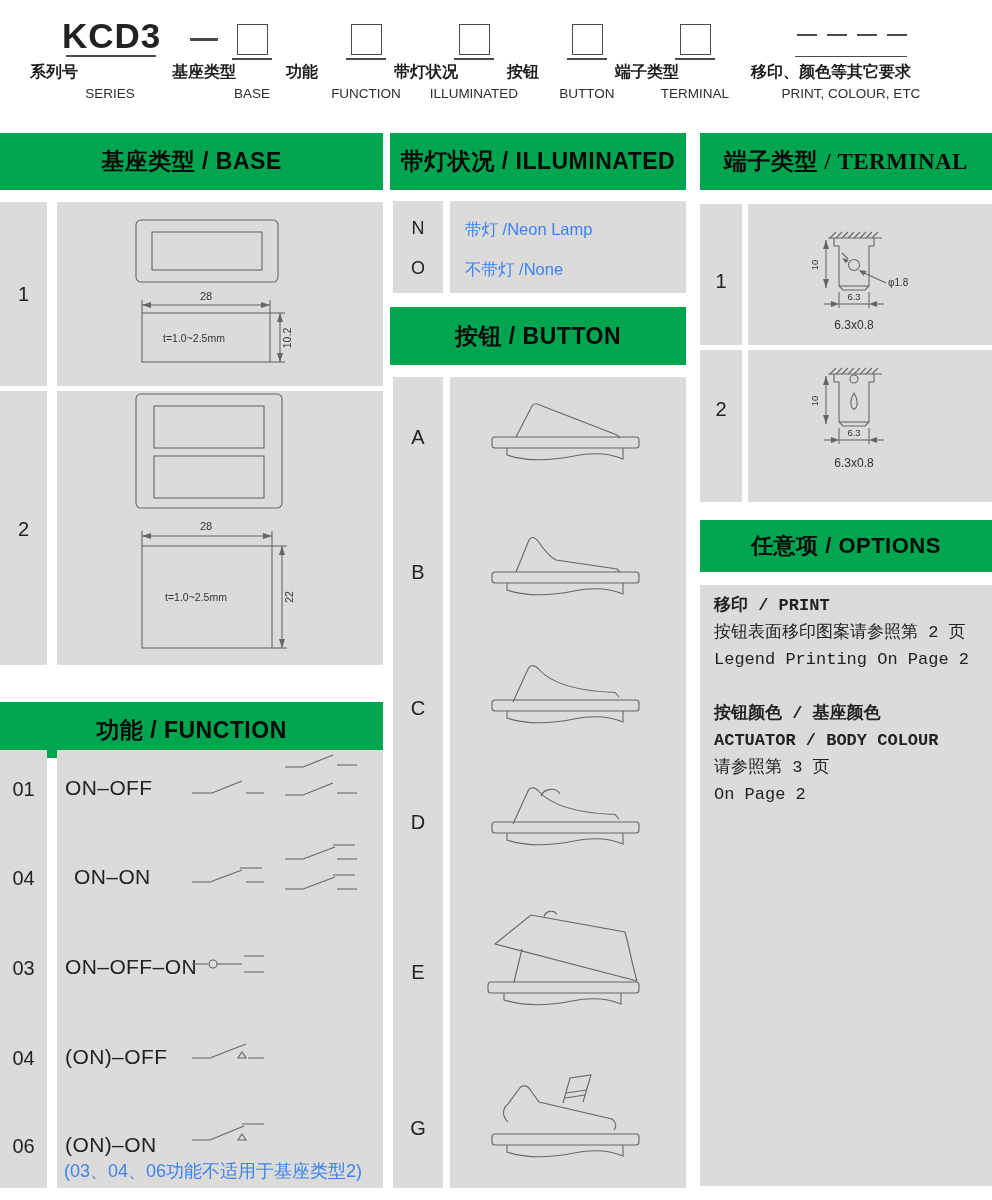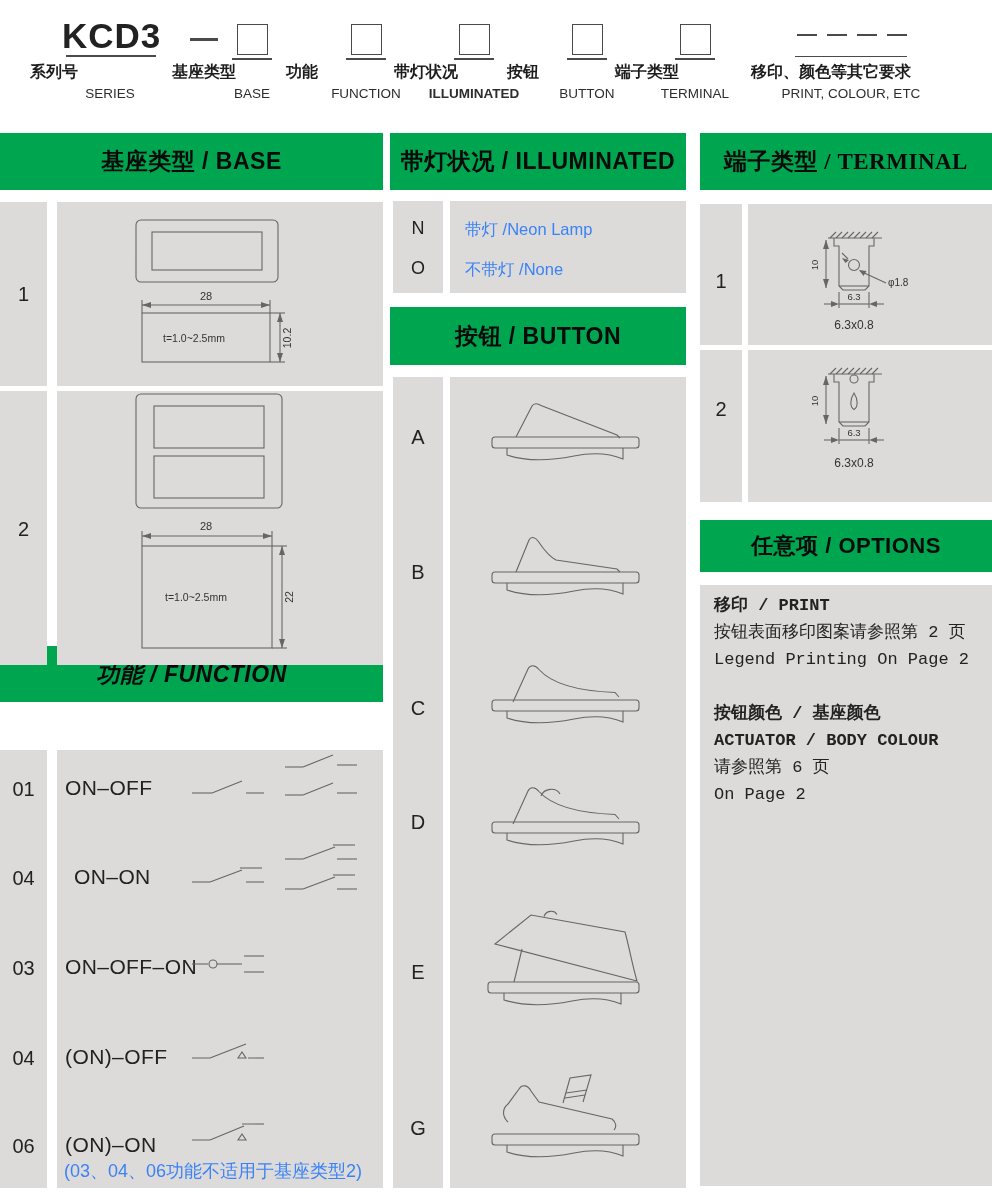--- a/index.html
+++ b/index.html
@@ -49,21 +49,21 @@
     <div class="colen" style="left:172px;top:86px;width:160px;">BASE</div>
 
     <div class="codebox" style="left:351px;top:24px;"></div>
     <div class="uline" style="left:346px;top:58px;width:40px;"></div>
     <div class="colzh" style="left:286px;top:62px;width:160px;">功能</div>
     <div class="colen" style="left:286px;top:86px;width:160px;">FUNCTION</div>
 
     <div class="codebox" style="left:459px;top:24px;"></div>
     <div class="uline" style="left:454px;top:58px;width:40px;"></div>
     <div class="colzh" style="left:394px;top:62px;width:160px;">带灯状况</div>
-    <div class="colen" style="left:394px;top:86px;width:160px;font-weight:bold;">ILLUMINATED</div>
+    <div class="colen" style="left:394px;top:86px;width:160px;">ILLUMINATED</div>
 
     <div class="codebox" style="left:572px;top:24px;"></div>
     <div class="uline" style="left:567px;top:58px;width:40px;"></div>
     <div class="colzh" style="left:507px;top:62px;width:160px;">按钮</div>
     <div class="colen" style="left:507px;top:86px;width:160px;">BUTTON</div>
 
     <div class="codebox" style="left:680px;top:24px;"></div>
     <div class="uline" style="left:675px;top:58px;width:40px;"></div>
     <div class="colzh" style="left:615px;top:62px;width:160px;">端子类型</div>
     <div class="colen" style="left:615px;top:86px;width:160px;">TERMINAL</div>
@@ -76,21 +76,21 @@
     </div>
     <div class="uline" style="left:795px;top:56px;width:112px;border-top-width:1.5px;"></div>
     <div class="colzh" style="left:751px;top:62px;width:200px;">移印、颜色等其它要求</div>
     <div class="colen" style="left:751px;top:86px;width:200px;">PRINT, COLOUR, ETC</div>
   </div>
 
   <div class="ghead" style="left:0;top:133px;width:383px;height:57px;">基座类型 / BASE</div>
   <div class="ghead" style="left:390px;top:133px;width:296px;height:57px;">带灯状况 / ILLUMINATED</div>
   <div class="ghead" style="left:700px;top:133px;width:292px;height:57px;font-family:Liberation Serif, serif;">端子类型 / TERMINAL</div>
   <div class="ghead" style="left:390px;top:307px;width:296px;height:58px;">按钮 / BUTTON</div>
-  <div class="ghead" style="left:0;top:646px;width:383px;height:56px;font-style:italic;">功能 / FUNCTION</div>
+  <div class="ghead" style="left:0;top:702px;width:383px;height:56px;">功能 / FUNCTION</div>
   <div class="ghead" style="left:700px;top:520px;width:292px;height:52px;font-size:22px;">任意项 / OPTIONS</div>
 
   <div class="panel" style="left:0;top:202px;width:47px;height:184px;"></div>
   <div class="panel" style="left:57px;top:202px;width:326px;height:184px;"></div>
   <div class="rowcode" style="left:0;top:283px;width:47px;">1</div>
 
   <svg style="left:128px;top:212px;" width="170" height="162" viewBox="0 0 170 162">
     <rect class="ln" x="8" y="8" width="142" height="62" rx="5"></rect>
     <rect class="ln" x="24" y="20" width="110" height="38"></rect>
     <text x="78" y="88" text-anchor="middle" font-size="11">28</text>
@@ -307,17 +307,17 @@
   </svg>
 
   <div class="panel" style="left:700px;top:585px;width:292px;height:601px;"></div>
   <div class="optlines" style="left:714px;top:592px;">
     <div class="b">移印 / PRINT</div>
     <div>按钮表面移印图案请参照第 2 页</div>
     <div>Legend Printing On Page 2</div>
     <div>&nbsp;</div>
     <div class="b">按钮颜色 / 基座颜色</div>
     <div class="b">ACTUATOR / BODY COLOUR</div>
-    <div>请参照第 6 页</div>
+    <div>请参照第 3 页</div>
     <div>On Page 2</div>
   </div>
 
 </div>
 
 </body></html>

